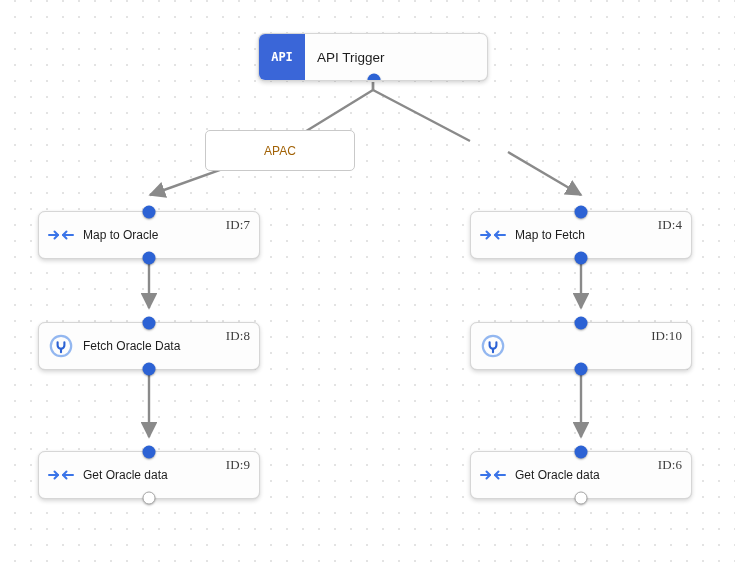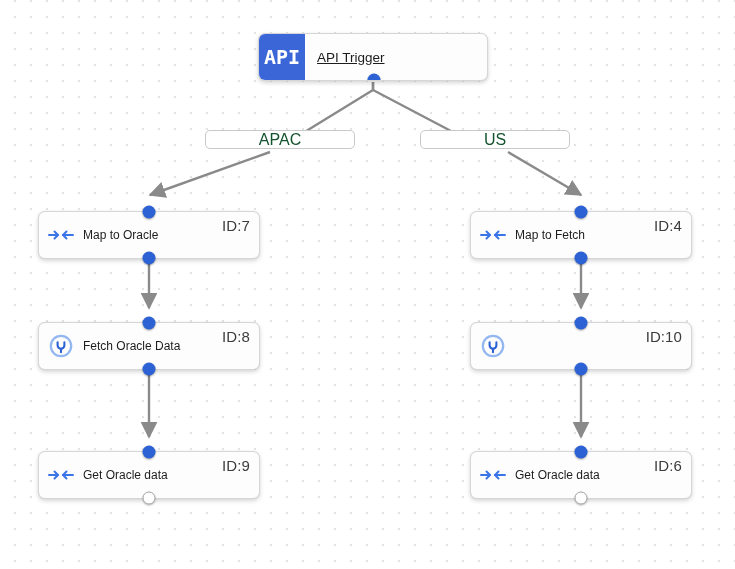--- a/index.html
+++ b/index.html
@@ -57,29 +57,28 @@
     height: 100%;
     background: #3a66d8;
     display: flex;
     align-items: center;
     justify-content: center;
     flex: 0 0 auto;
   }
   .api-badge span {
     color: #ffffff;
     font-family: "DejaVu Sans Mono", monospace;
-    font-size: 20px;
+    font-size: 12px;
     font-weight: 700;
     letter-spacing: 0px;
   }
   .trigger-label {
     font-size: 13.5px;
     color: #1d1d1d;
     padding-left: 12px;
-    text-decoration: underline;
   }
 
   
   .node-step {
     width: 222px;
     height: 48px;
   }
   .node-step.col-left  { left: 38px; }
   .node-step.col-right { left: 470px; }
   .row-map   { top: 211px; }
@@ -95,23 +94,24 @@
   }
   .node-title {
     font-size: 12px;
     color: #1d1d1d;
     white-space: nowrap;
   }
   .node-id {
     position: absolute;
     top: 5px;
     right: 9px;
-    font-size: 15px;
+    font-size: 13px;
     color: #3c3c3c;
     letter-spacing: 0.1px;
+    font-family: Liberation Serif, serif;
   }
 
   
   .port {
     position: absolute;
     width: 13px;
     height: 13px;
     border-radius: 50%;
     left: 50%;
     transform: translate(-50%, -50%);
@@ -130,29 +130,29 @@
     background: #ffffff;
     border: 1.4px solid #a8a8a8;
     box-sizing: border-box;
     box-shadow: 0 1px 2px rgba(0,0,0,0.25);
   }
 
   
   .branch-chip {
     position: absolute;
     box-sizing: border-box;
-    height: 19px;
+    height: 41px;
     background: #ffffff;
     border: 1px solid #c9c9c9;
     border-radius: 5px;
     display: flex;
     align-items: center;
     justify-content: center;
-    font-size: 16px;
-    color: #14532d;
+    font-size: 12px;
+    color: #a16207;
   }
   .chip-apac { left: 205px; top: 130px; width: 150px; }
   .chip-us   { left: 420px; top: 130px; width: 150px; }
 </style>
 </head>
 <body>
 
 <div id="canvas">
 
   <svg id="edges" viewBox="0 0 735 569" width="735" height="569">
@@ -184,23 +184,20 @@
     <div class="api-badge">
       <span>API</span>
     </div>
     <div class="trigger-label">API Trigger</div>
     <div class="port port-out" style="left:115px;"></div>
   </div>
 
   <div class="branch-chip chip-apac">
     <span>APAC</span>
   </div>
-  <div class="branch-chip chip-us">
-    <span>US</span>
-  </div>
 
   <div class="node node-step col-left row-map">
     <div class="node-icon">
       <svg width="26" height="16" viewBox="0 0 26 16">
         <g stroke="#3a74e8" stroke-width="2" fill="none" stroke-linecap="round" stroke-linejoin="round">
           <path d="M1 8 H10"></path>
           <path d="M6.5 4.5 L10 8 L6.5 11.5"></path>
           <path d="M25 8 H15"></path>
           <path d="M18.5 4.5 L15 8 L18.5 11.5"></path>
         </g>

